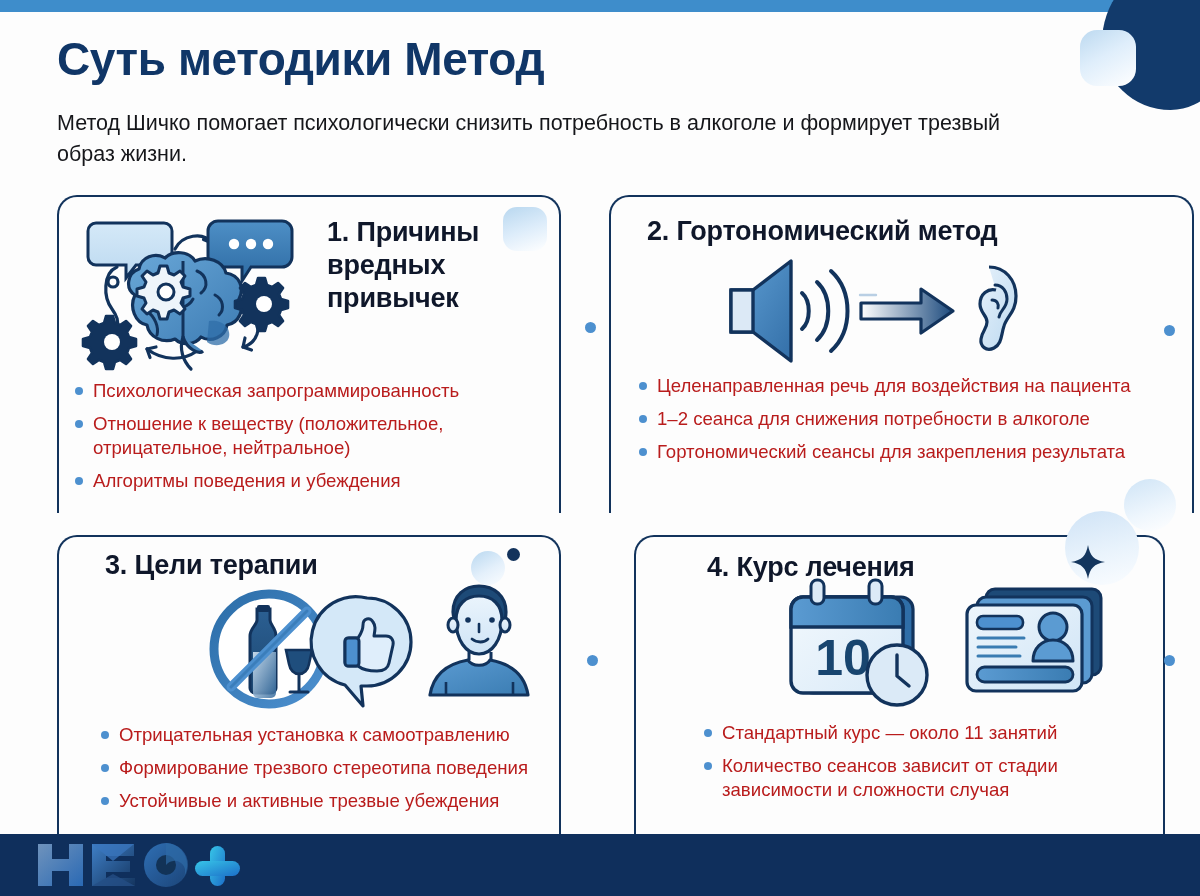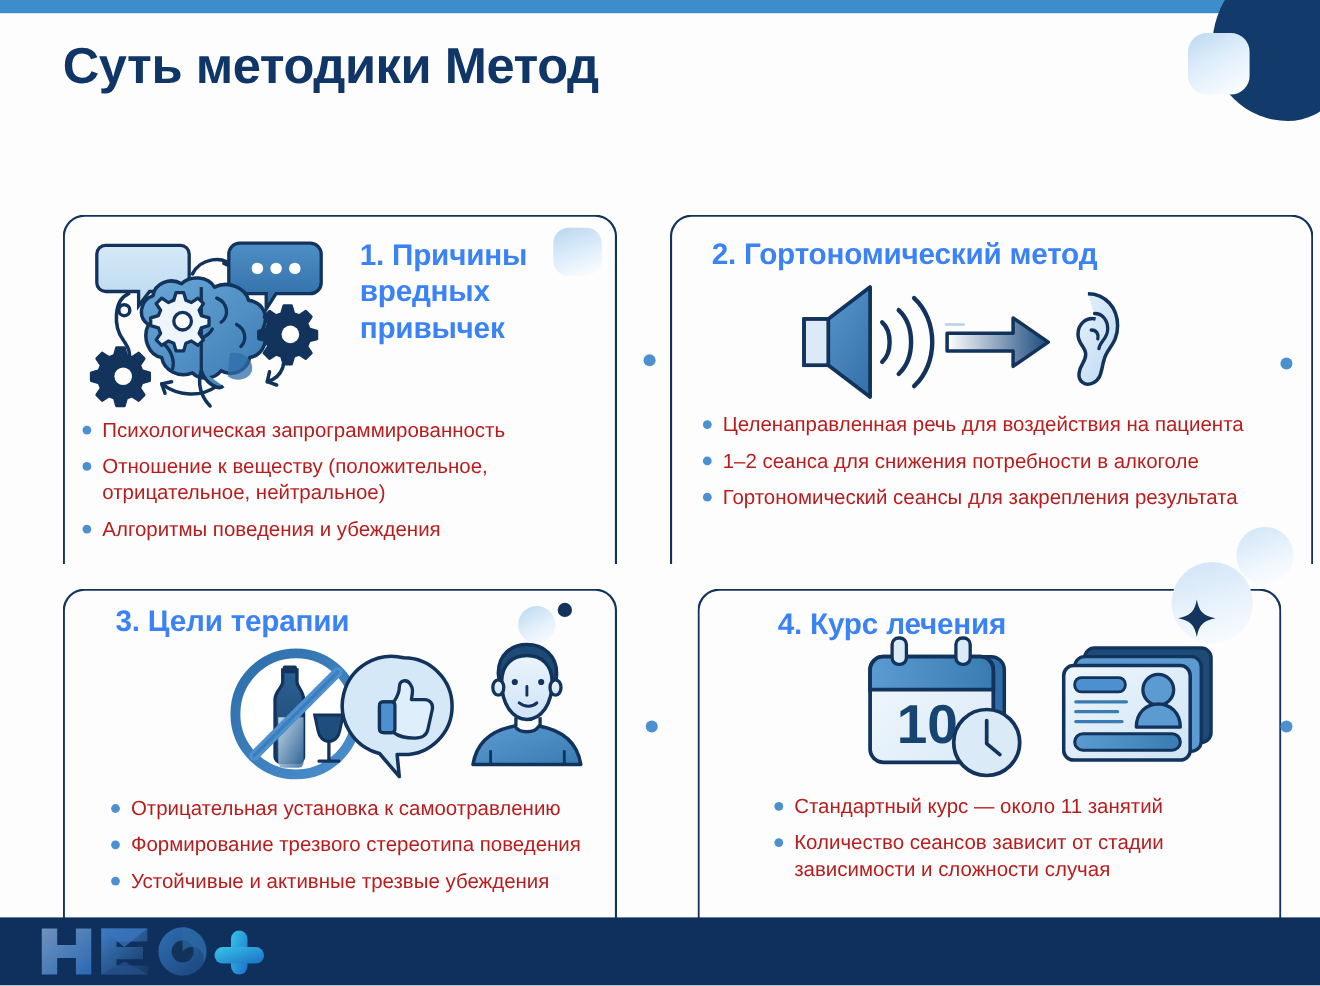--- a/index.html
+++ b/index.html
@@ -92,21 +92,21 @@
   }
   .deco-circ-4 {
     position: absolute; right: 24px; top: -26px;
     width: 74px; height: 74px; border-radius: 50%;
     background: linear-gradient(165deg, #cfe3f6 0%, #e9f3fc 55%, #fbfdff 100%);
   }
   .deco-star-4 { position: absolute; right: 58px; top: 8px; width: 34px; height: 34px; }
 
   
   .card-head {
-    position: absolute; font-weight: 700; color: #3b82f6;
+    position: absolute; font-weight: 700; color: #0f172a;
     letter-spacing: -0.2px;
   }
   .h-1 { left: 268px; top: 19px; width: 220px; font-size: 27px; line-height: 33px; }
   .h-2 { left: 36px;  top: 18px; font-size: 27px; line-height: 33px; white-space: nowrap; }
   .h-3 { left: 18px;  top: 12px; font-size: 27px; line-height: 33px; white-space: nowrap; }
   .h-4 { left: 31px;  top: 14px; font-size: 27px; line-height: 33px; white-space: nowrap; }
 
   
   .icon-area { position: absolute; }
   .ia-1 { left: 20px;  top: 12px;  width: 230px; height: 170px; }
@@ -144,20 +144,21 @@
 </head>
 <body>
 
 <div id="root">
 
   <div class="topbar"></div>
   <div class="corner-blob"></div>
   <div class="corner-square"></div>
 
   <div class="page-title">Суть методики Метод</div>
+  <div class="page-subtitle">Метод Шичко помогает психологически снизить потребность в алкоголе и формирует трезвый образ жизни.</div>
 
   <div class="card card-1">
     <div class="inner">
       <div class="deco-sq-1"></div>
 
       <div class="icon-area ia-1">
         <svg viewBox="0 0 230 170" width="230" height="170">
           <defs>
             <linearGradient id="brainG" x1="0" y1="0" x2="1" y2="1">
               <stop offset="0" stop-color="#6aa8d8"></stop>

